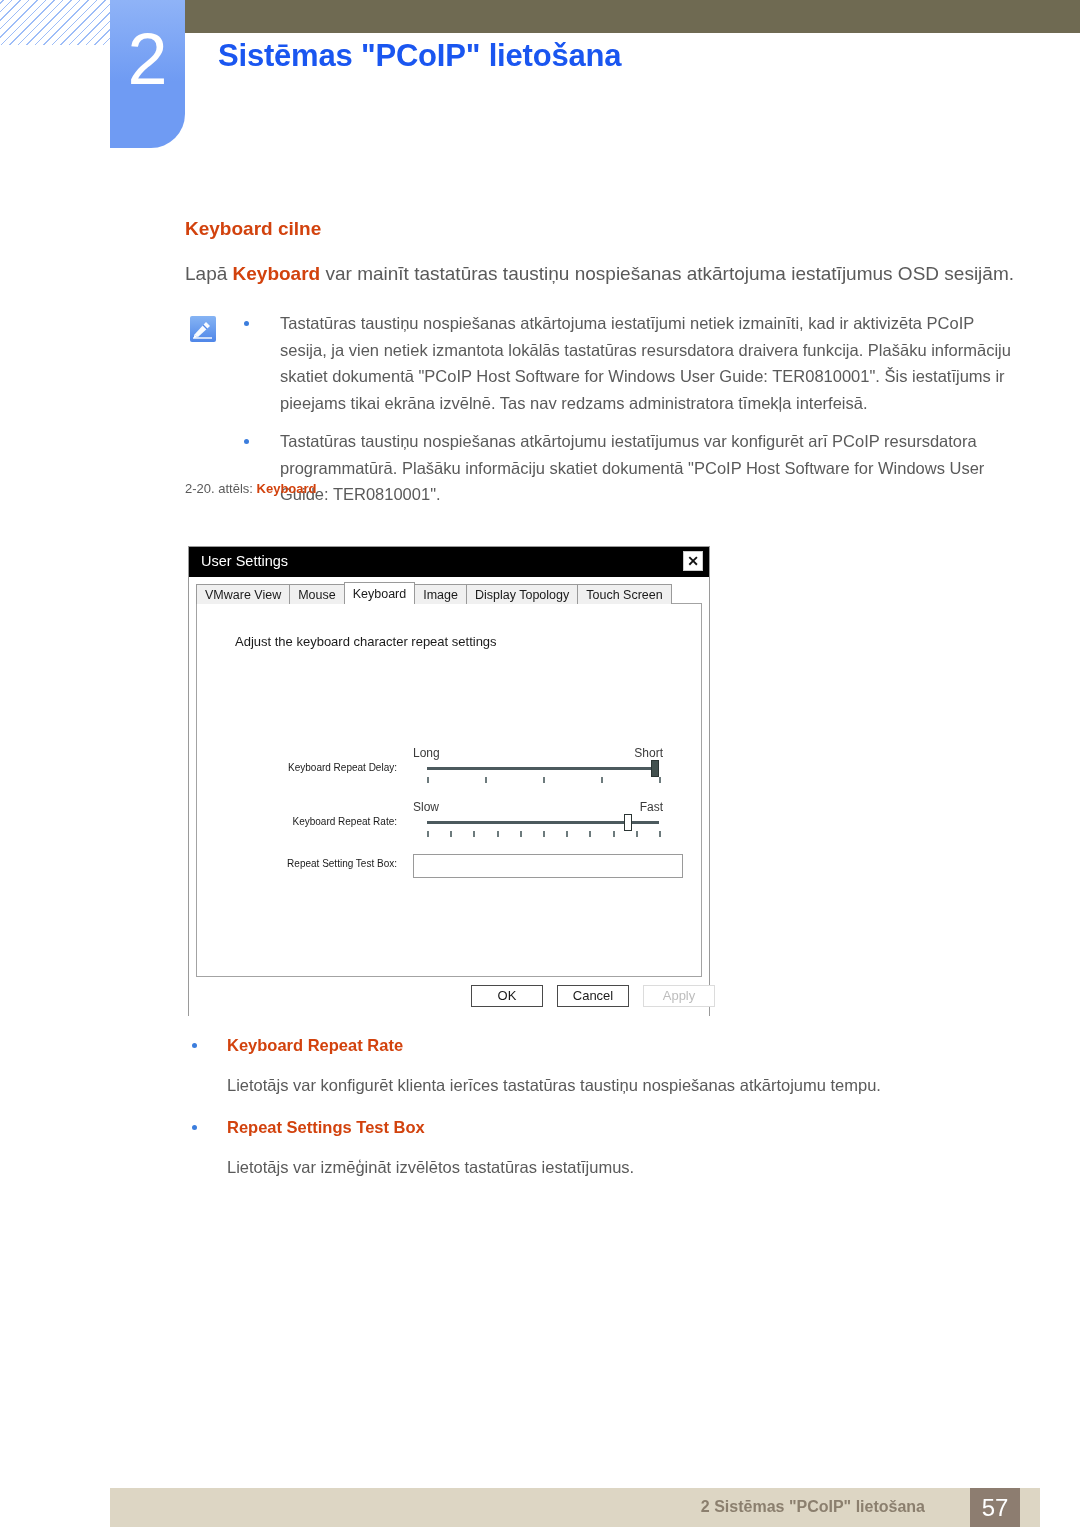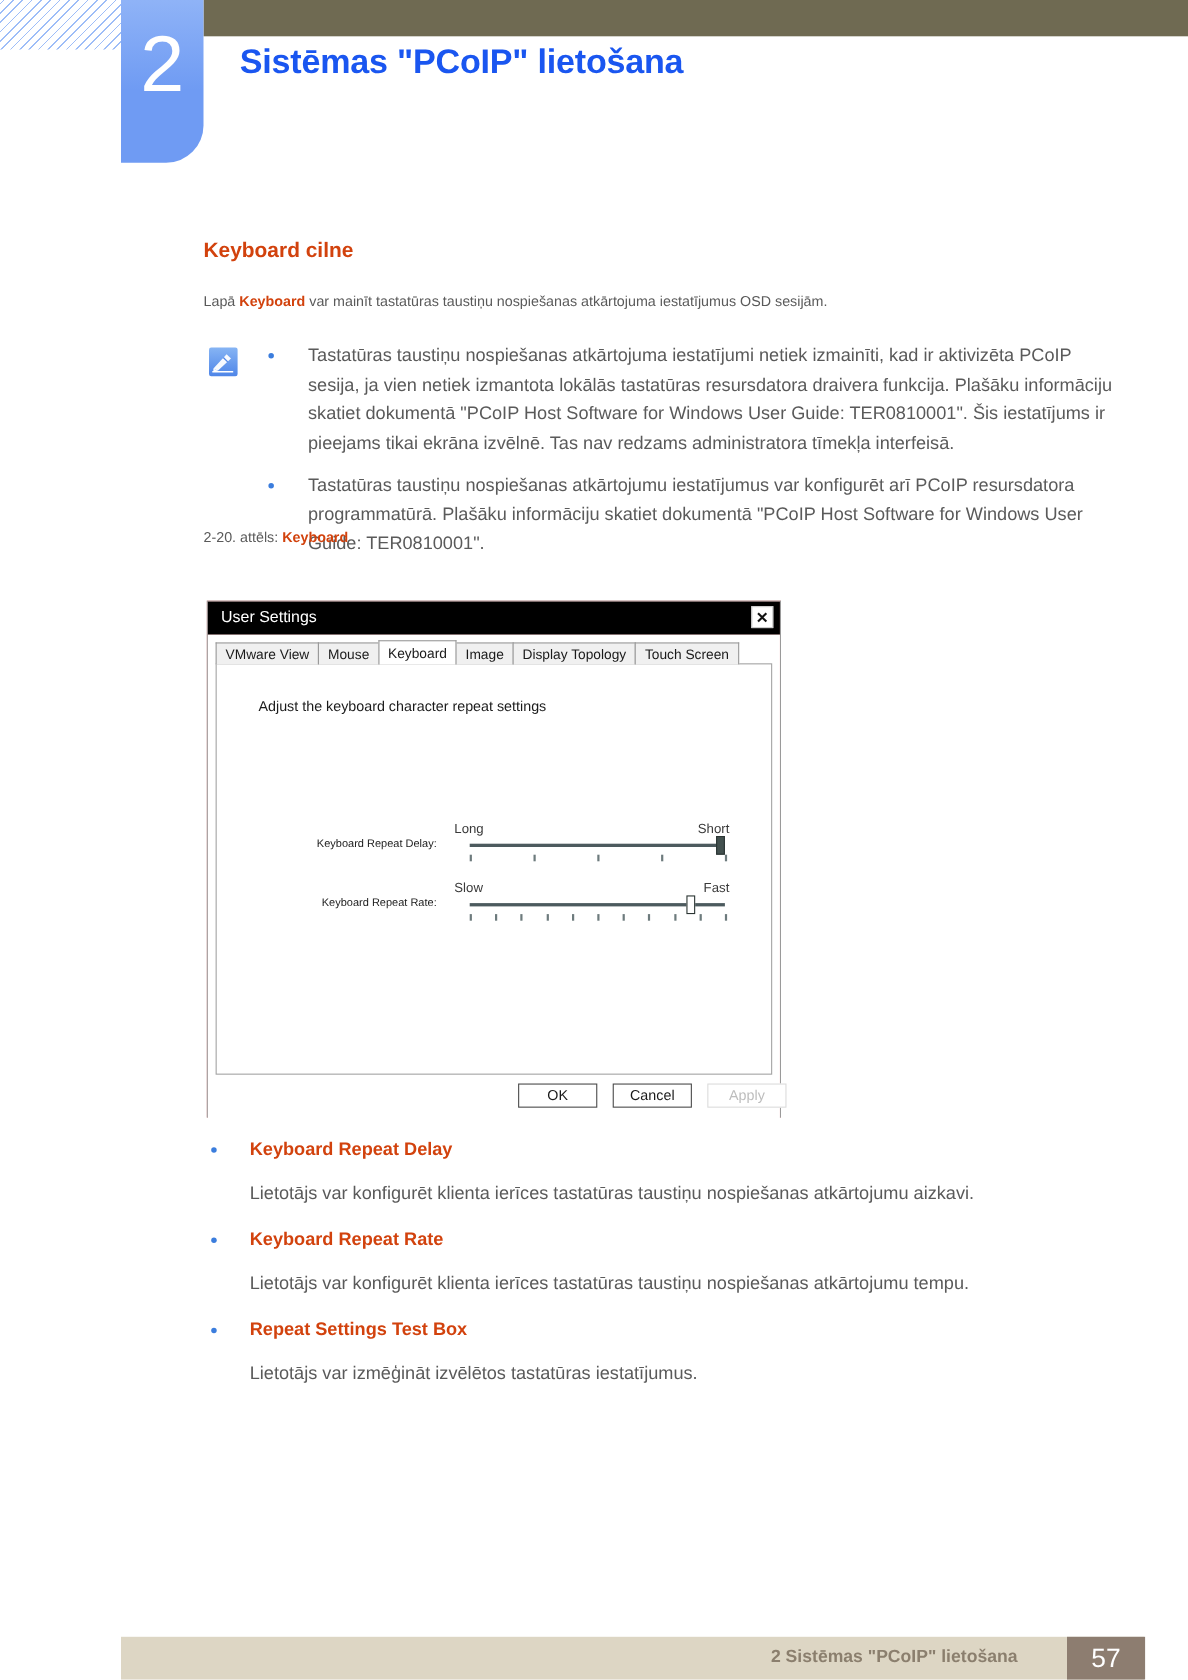--- a/index.html
+++ b/index.html
@@ -62,21 +62,21 @@
     position: absolute;
     left: 185px; top: 218px;
     font-size: 19px;
     font-weight: bold;
     color: #d2420d;
   }
   .intro {
     position: absolute;
     left: 185px; top: 262px;
     width: 830px;
-    font-size: 13px;
+    font-size: 19px;
     line-height: 24px;
     color: #5a5a5a;
   }
   .intro .kw { color: #d2420d; font-weight: bold; }
 
   
   .note-icon {
     position: absolute;
     left: 190px; top: 316px;
     width: 26px; height: 26px;
@@ -324,21 +324,21 @@
     position: absolute;
     right: 115px; top: 10px;
     font-size: 16px;
     font-weight: bold;
     color: #8b7f6e;
     white-space: nowrap;
   }
   .footer-page {
     position: absolute;
     left: 860px; top: 0;
-    width: 71px; height: 39px;
+    width: 50px; height: 39px;
     background: #8d7d70;
     color: #ffffff;
     font-size: 24px;
     line-height: 39px;
     text-align: center;
   }
 </style>
 </head>
 <body>
 
@@ -428,37 +428,37 @@
                 <i style="left: 60%;"></i>
                 <i style="left: 70%;"></i>
                 <i style="left: 80%;"></i>
                 <i style="left: 90%;"></i>
                 <i style="left: 100%;"></i>
               </div>
             <div class="slider-thumb hollow" style="left: 211.12px;"></div>
           </div>
         </div>
 
+        <div class="field-row" style="top:250px;">
+          <div class="field-label" style="left:0; top:4px;">Repeat Setting Test Box:</div>
+          <input class="test-input" type="text" style="top: 0px;" placeholder="">
+        </div>
 
       </div>
 
       <div class="dlg-footer">
         <div class="dlg-btn" style="left:282px;">OK</div>
         <div class="dlg-btn" style="left:368px;">Cancel</div>
         <div class="dlg-btn disabled" style="left:454px;">Apply</div>
       </div>
 
     </div>
   </div>
 
   <ul class="term-list">
-    <li>
-      <div class="term">Keyboard Repeat Delay</div>
-      <div class="term-desc">Lietotājs var konfigurēt klienta ierīces tastatūras taustiņu nospiešanas atkārtojumu aizkavi.</div>
-    </li>
     <li>
       <div class="term">Keyboard Repeat Rate</div>
       <div class="term-desc">Lietotājs var konfigurēt klienta ierīces tastatūras taustiņu nospiešanas atkārtojumu tempu.</div>
     </li>
     <li>
       <div class="term">Repeat Settings Test Box</div>
       <div class="term-desc">Lietotājs var izmēģināt izvēlētos tastatūras iestatījumus.</div>
     </li>
   </ul>
 

